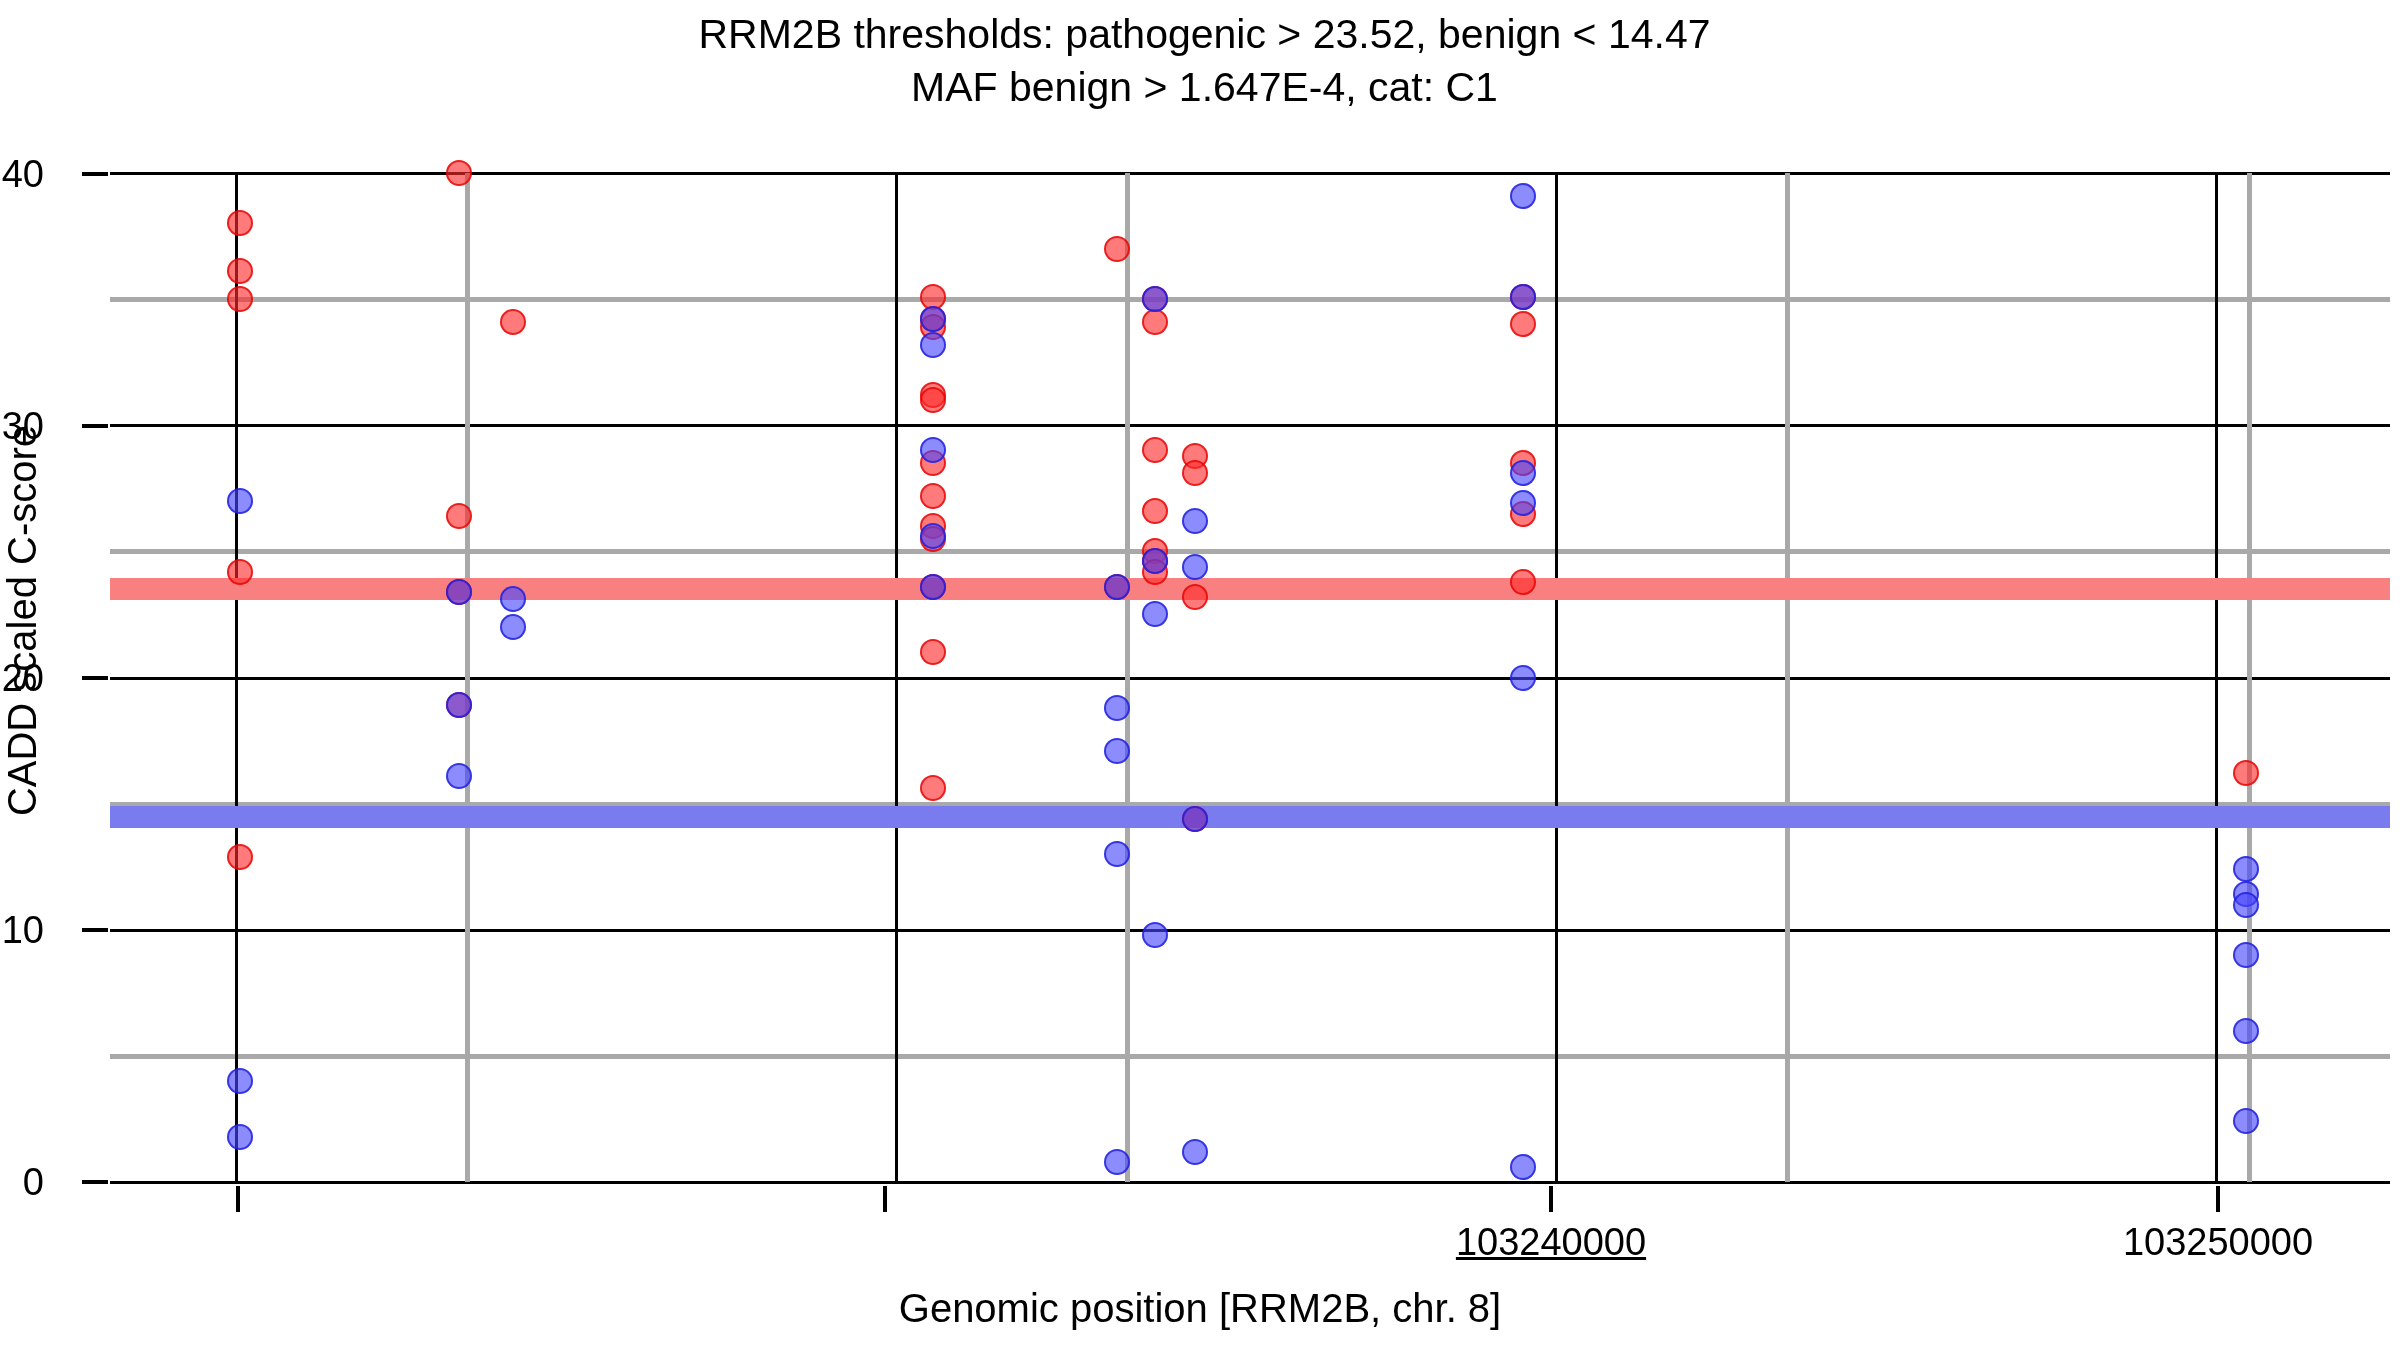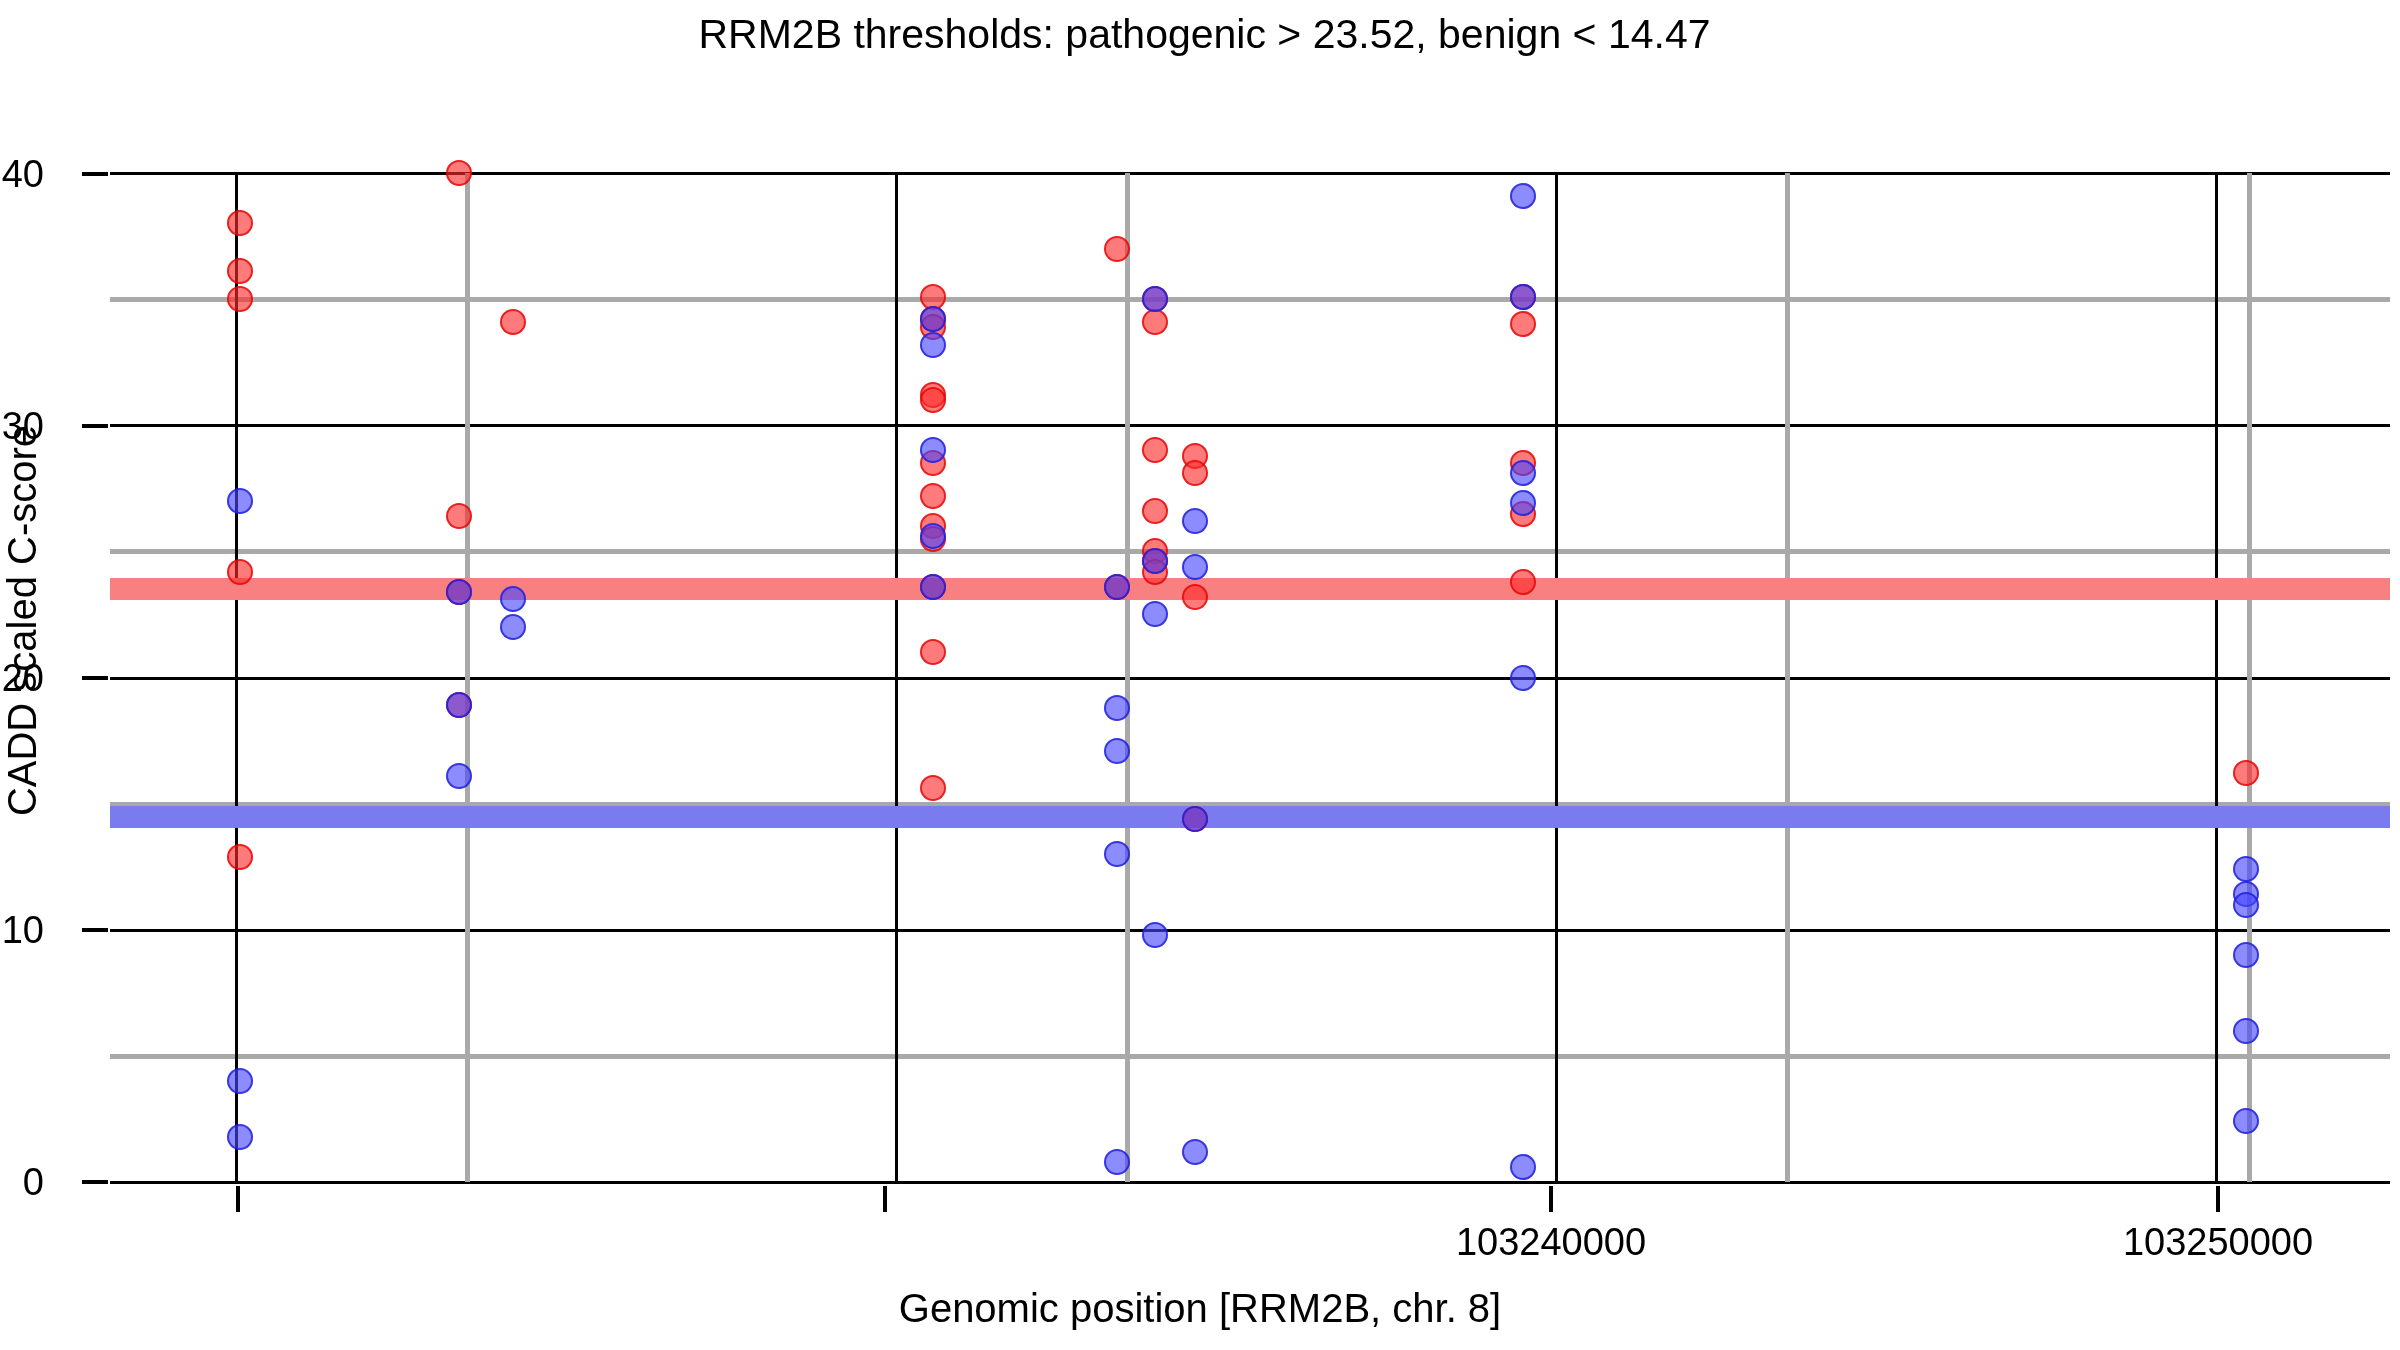--- a/index.html
+++ b/index.html
@@ -157,20 +157,21 @@
     white-space: nowrap;
   }
 </style>
 </head>
 <body>
 
 <div id="figure">
 
   <div id="title-block">
     <div class="title-line">RRM2B thresholds: pathogenic &gt; 23.52, benign &lt; 14.47</div>
+    <div class="title-line">MAF benign &gt; 1.647E-4, cat: C1</div>
   </div>
 
   <div id="ylabel">CADD scaled C-score</div>
 
   <div class="ytick-label" style="top:155px;">40</div>
   <div class="ytick-label" style="top:407px;">30</div>
   <div class="ytick-label" style="top:659px;">20</div>
   <div class="ytick-label" style="top:911px;">10</div>
   <div class="ytick-label" style="top:1163px;">0</div>
 
@@ -178,21 +179,21 @@
   <div class="ytick-mark" style="top:424px;"></div>
   <div class="ytick-mark" style="top:676px;"></div>
   <div class="ytick-mark" style="top:928px;"></div>
   <div class="ytick-mark" style="top:1180px;"></div>
 
   <div class="xtick-mark" style="left:236px;"></div>
   <div class="xtick-mark" style="left:883px;"></div>
   <div class="xtick-mark" style="left:1549px;"></div>
   <div class="xtick-mark" style="left:2216px;"></div>
 
-  <div class="xtick-label" style="left:1351px;">103240000</div>
+  <div class="xtick-label" style="left:1351px;text-decoration:underline;">103240000</div>
   <div class="xtick-label" style="left:2018px;">103250000</div>
 
   <div id="xlabel">Genomic position [RRM2B, chr. 8]</div>
 
   <div id="plot-area">
     <div id="grid-layer">
         <div class="gridline-minor" style="top: 880.875px;"></div>
         <div class="gridline-minor" style="top: 628.625px;"></div>
         <div class="gridline-minor" style="top: 376.375px;"></div>
         <div class="gridline-minor" style="top: 124.125px;"></div>

